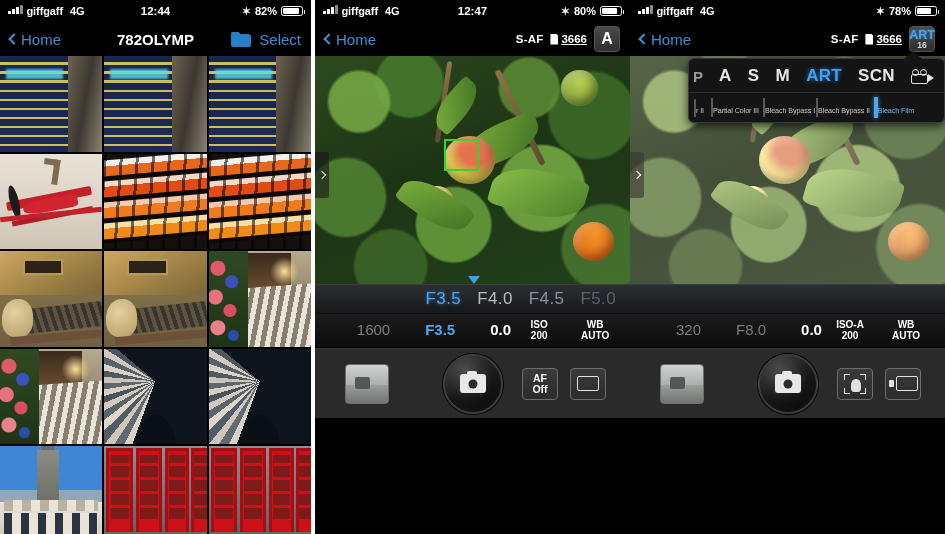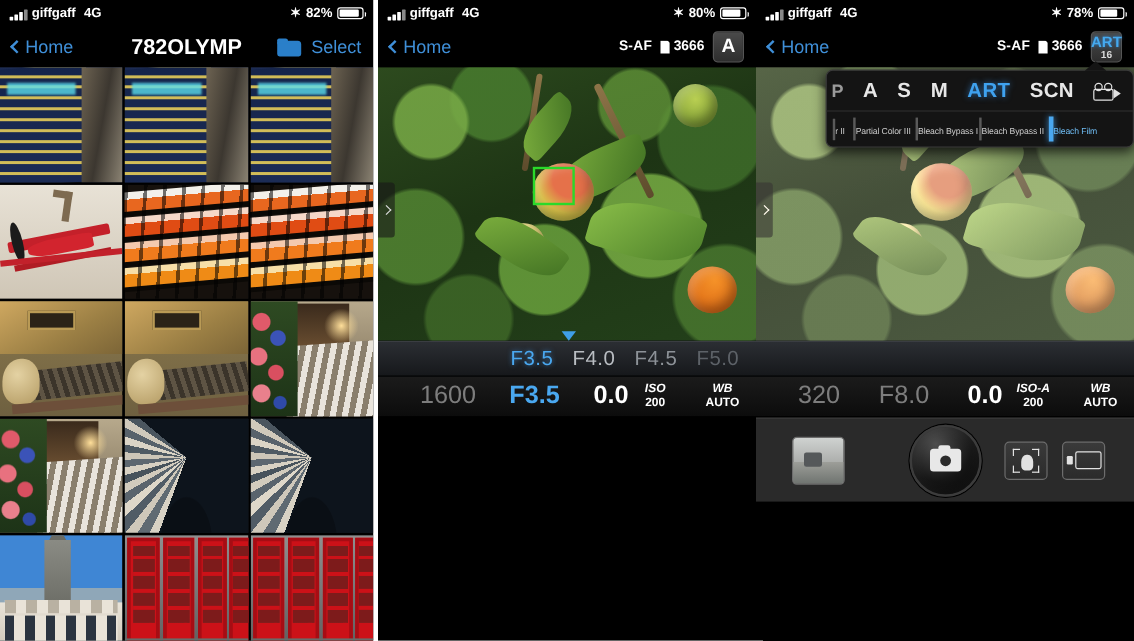--- a/index.html
+++ b/index.html
@@ -16,21 +16,21 @@
   .panel-2 { width: 315px; }
   .panel-3 { width: 315px; }
 
   
   .statusbar {
     height: 22px; width: 100%;
     display: flex; align-items: center;
     color: #fff; font-size: 11px; font-weight: bold;
     padding: 0 8px; position: relative; background: #000;
   }
-  .sb-left { display: flex; align-items: flex-end; gap: 4px; }
+  .sb-left { display: flex; align-items: flex-start; gap: 4px; }
   .sig { display: flex; align-items: flex-end; gap: 1.5px; height: 9px; }
   .sig i { width: 2.5px; background: #fff; display: block; border-radius: .5px; }
   .sig i:nth-child(1) { height: 3px; }
   .sig i:nth-child(2) { height: 5px; }
   .sig i:nth-child(3) { height: 7px; }
   .sig i:nth-child(4) { height: 9px; background: #888; }
   .carrier { font-size: 11px; letter-spacing: -.1px; }
   .net { font-size: 11px; margin-left: 3px; }
   .sb-time {
     position: absolute; left: 0; right: 0; text-align: center;
@@ -61,38 +61,38 @@
   }
   .back { display: flex; align-items: center; gap: 3px; color: #3f8fd8; cursor: pointer; }
   .chev-l {
     width: 8px; height: 8px; border-left: 2.2px solid #3f8fd8;
     border-bottom: 2.2px solid #3f8fd8; transform: rotate(45deg);
     display: inline-block;
   }
   .back-label { font-size: 15px; color: #3f8fd8; }
   .nav-title {
     position: absolute; left: 0; right: 0; text-align: center;
-    color: #fff; font-size: 18px; font-weight: bold; pointer-events: none;
+    color: #fff; font-size: 15px; font-weight: bold; pointer-events: none;
   }
   .nav-right { margin-left: auto; display: flex; align-items: center; gap: 8px; }
   .folder-icon { width: 20px; height: 15px; position: relative; display: inline-block; }
   .folder-icon::before {
     content: ""; position: absolute; left: 0; top: 2px; width: 20px; height: 13px;
     background: #2a7fc9; border-radius: 2px 3px 2px 2px;
   }
   .folder-icon::after {
     content: ""; position: absolute; left: 0; top: 0px; width: 9px; height: 4px;
     background: #2a7fc9; border-radius: 1.5px 2px 0 0;
   }
   .select-label { font-size: 15px; color: #3f8fd8; cursor: pointer; }
 
   
   .cam-nav-right { margin-left: auto; display: flex; align-items: center; gap: 7px; }
   .saf { color: #fff; font-size: 11.5px; font-weight: bold; letter-spacing: .2px; text-align: right; }
-  .shots { display: flex; align-items: center; gap: 3px; color: #fff; font-size: 11.5px; font-weight: bold; }
+  .shots { display: flex; align-items: center; gap: 3px; color: #fff; font-size: 11.5px; font-weight: bold; text-decoration: underline; }
   .card-ico {
     width: 8px; height: 11px; background: #fff; display: inline-block;
     clip-path: polygon(0 0, 70% 0, 100% 22%, 100% 100%, 0 100%);
   }
   .mode-badge {
     width: 26px; height: 26px; border-radius: 4px;
     background: linear-gradient(#4a4a4a, #2e2e2e);
     border: 1px solid #555;
     display: flex; flex-direction: column; align-items: center; justify-content: center;
     cursor: pointer; line-height: 1;
@@ -378,24 +378,24 @@
 
   
   .set-row {
     height: 34px; background: linear-gradient(#1b1b1b, #0c0c0c);
     display: flex; align-items: center; justify-content: center; gap: 0px;
     border-bottom: 1px solid #000;
   }
   .set-item {
     min-width: 56px; text-align: center; cursor: pointer; line-height: 1.05;
   }
-  .set-item .v { font-size: 21px; color: #ffffff; font-weight: bold; margin-left: 35px; }
+  .set-item .v { font-size: 15px; color: #ffffff; font-weight: bold; margin-left: 35px; }
   .set-item .v.dim { color: #7d7d7d; font-weight: normal; }
   .set-item .v.blue { color: #4aa8f0; }
-  .set-item .s1 { font-size: 10px; color: #fff; font-weight: bold; display: block; font-style: italic; }
+  .set-item .s1 { font-size: 10px; color: #fff; font-weight: bold; display: block; }
   .set-item .s2 { font-size: 10px; color: #fff; font-weight: bold; display: block; }
 
   
   .bottom-bar {
     height: 70px; background: #2a2a2a;
     display: flex; align-items: center; position: relative;
     border-top: 1px solid #3a3a3a;
   }
   .thumb-btn {
     position:absolute; left: 30px; width: 44px; height: 40px;
@@ -554,20 +554,21 @@
       <div class="sb-left">
         <span class="sig">
             <i></i>
             <i></i>
             <i></i>
             <i></i>
           </span>
         <span class="carrier">giffgaff</span>
         <span class="net">4G</span>
       </div>
+      <div class="sb-time">12:44</div>
       <div class="sb-right">
         <span class="bt">✶</span>
         <span>82%</span>
         <span class="batt">
             <span style="width:16px"></span>
           </span>
       </div>
     </div>
 
     <div class="navbar">
@@ -732,20 +733,21 @@
       <div class="sb-left">
         <span class="sig">
             <i></i>
             <i></i>
             <i></i>
             <i></i>
           </span>
         <span class="carrier">giffgaff</span>
         <span class="net">4G</span>
       </div>
+      <div class="sb-time">12:47</div>
       <div class="sb-right">
         <span class="bt">✶</span>
         <span>80%</span>
         <span class="batt">
             <span style="width:15px"></span>
           </span>
       </div>
     </div>
 
     <div class="navbar">
@@ -800,20 +802,40 @@
       <span class="set-item">
         <span class="s1">ISO</span>
         <span class="s2">200</span>
       </span>
       <span class="set-item">
         <span class="s1">WB</span>
         <span class="s2">AUTO</span>
       </span>
     </div>
 
+    <div class="bottom-bar">
+      <span class="thumb-btn">
+          <span class="tfloor"></span>
+          <span class="tobj"></span>
+        </span>
+      <span class="shutter">
+        <span class="cam-glyph">
+            <span class="hump"></span>
+            <span class="bodyc"></span>
+            <span class="lens"></span>
+          </span>
+      </span>
+      <span class="sq-btn btn-right-1">
+        <span class="af-l1">AF</span>
+        <span class="af-l2">Off</span>
+      </span>
+      <span class="sq-btn btn-right-2">
+        <span class="frame-ico"></span>
+      </span>
+    </div>
   </div>
 
   <div class="panel panel-3">
 
     <div class="statusbar">
       <div class="sb-left">
         <span class="sig">
             <i></i>
             <i></i>
             <i></i>

